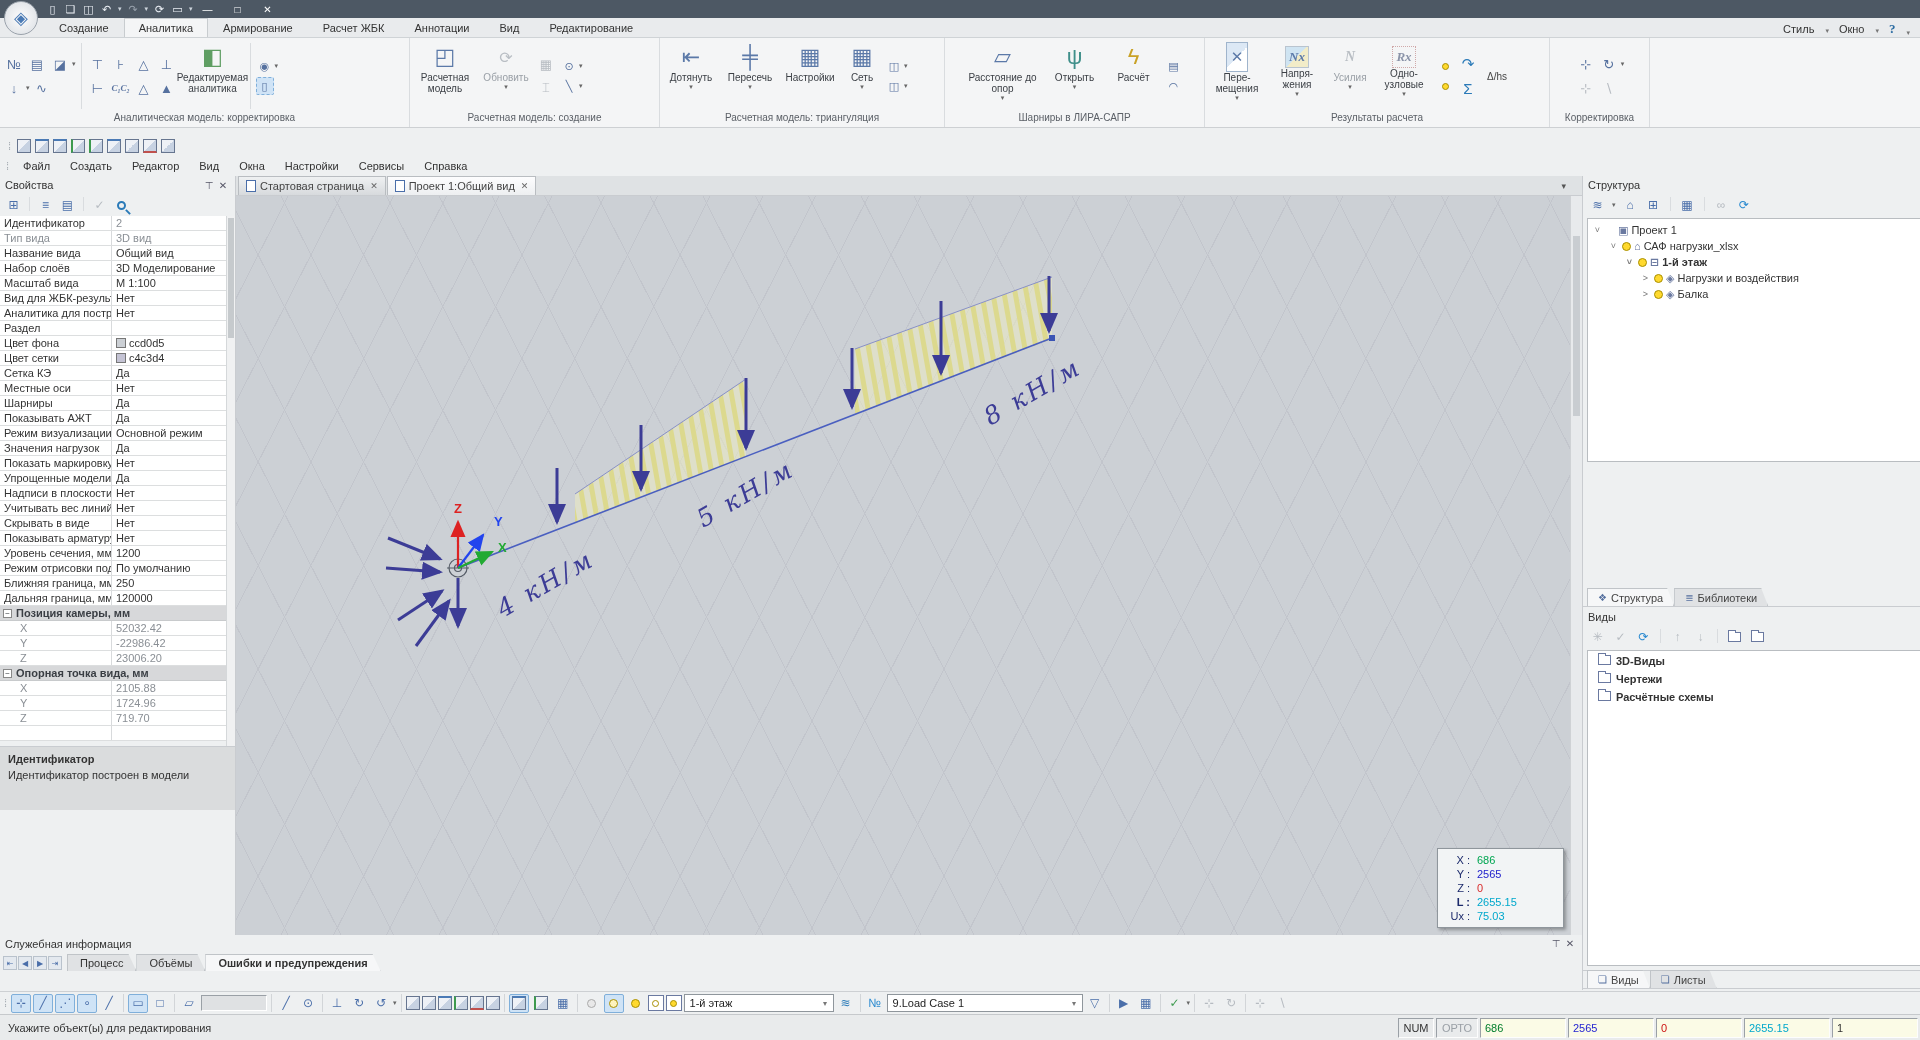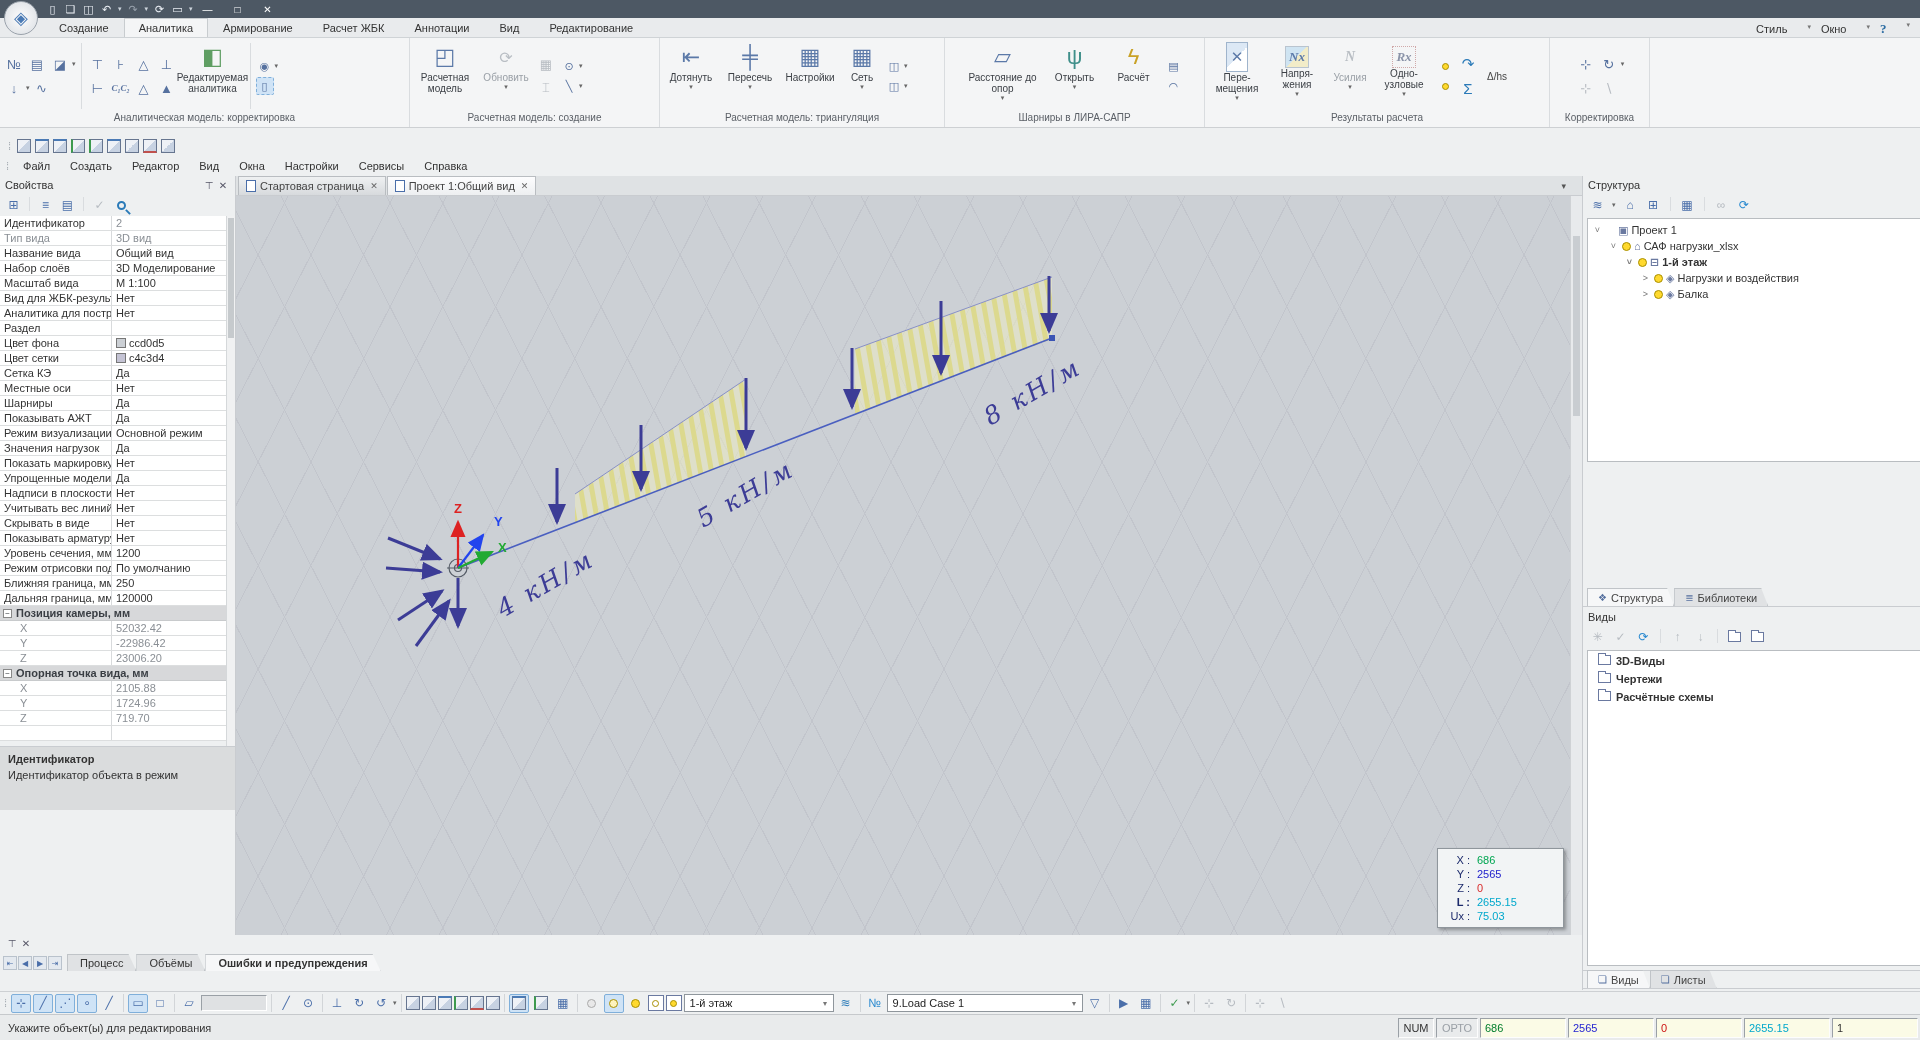--- a/index.html
+++ b/index.html
@@ -12,21 +12,21 @@
 .qat .ic.dis{color:#97a0ab}
 .qat .chev{font-size:7px;color:#cdd4dc}
 #title-text{flex:1;text-align:center;font-size:11.5px;letter-spacing:.2px}
 .winbtns{display:flex}
 .winbtn{width:30px;height:18px;display:flex;align-items:center;justify-content:center;font-size:10px;color:#fff}
 
 #tabrow{position:absolute;left:0;top:18px;width:1920px;height:20px;background:#e9ebed;border-bottom:1px solid #cfd3d6;display:flex;align-items:flex-end;padding-left:44px}
 .rtab{padding:3px 14px 3px;color:#333;border:1px solid transparent;border-bottom:none}
 .rtab.active{background:#f4f5f6;border-color:#c8cccf}
 #tabrow-right{margin-left:auto;display:flex;align-items:center;gap:10px;padding-right:10px;color:#333}
-#tabrow-right .mi{display:flex;align-items:flex-start;gap:20px}
+#tabrow-right .mi{display:flex;align-items:flex-end;gap:11px}
 #tabrow-right .chev{font-size:7px;color:#777}
 #tabrow-right .help{color:#2d6da3;font-weight:bold;font-family:"Liberation Serif",serif;font-size:13px}
 
 #ribbon{position:absolute;left:0;top:38px;width:1920px;height:90px;background:#f4f5f6;border-bottom:1px solid #cdd0d3;display:flex}
 .rgroup{border-right:1px solid #d9dcdf;display:flex;flex-direction:column;padding:2px 3px 0}
 .rg-body{flex:1;display:flex;align-items:center;gap:3px}
 .rg-label{height:15px;font-size:10px;color:#5a5f66;text-align:center;white-space:nowrap;overflow:hidden}
 .sbtn{width:22px;height:22px;border:1px solid transparent;border-radius:2px;display:flex;align-items:center;justify-content:center;color:#56719f;font-size:13px;position:relative}
 .sbtn.sm{width:18px;height:18px;font-size:11px}
 .sbtn.dis{color:#b6bbc1}
@@ -654,21 +654,21 @@
     <div class="prow">
         <span class="pl"></span>
         <span class="pv"></span>
       </div>
   </div>
   <div id="props-scroll">
       <div class="thumb"></div>
     </div>
   <div id="props-desc">
     <div class="dt">Идентификатор</div>
-    <div>Идентификатор объекта в режим</div>
+    <div>Идентификатор построен в модели</div>
   </div>
 </div>
 
 <div id="viewport">
   <div id="vp-tabs">
     <div style="display:flex;align-items:flex-end">
         <div class="vtab">
         <span class="doc"></span>
         <span>Стартовая страница</span>
         <span class="x">✕</span>
@@ -883,20 +883,21 @@
         <div class="ptab">
           <span class="tg">❏</span>
           <span>Листы</span>
         </div>
       </div>
   </div>
 </div>
 
 <div id="service">
   <div class="panel-hdr" style="height:17px">
+    <span class="ph-title">Служебная информация</span>
     <span class="ph-ic">⊤</span>
     <span class="ph-ic">✕</span>
   </div>
   <div id="svc-tabs">
     <span class="navbtn">⇤</span>
     <span class="navbtn">◀</span>
     <span class="navbtn">▶</span>
     <span class="navbtn">⇥</span>
     <div style="display:flex;align-items:flex-end;margin-left:4px">
         <div class="stab">

